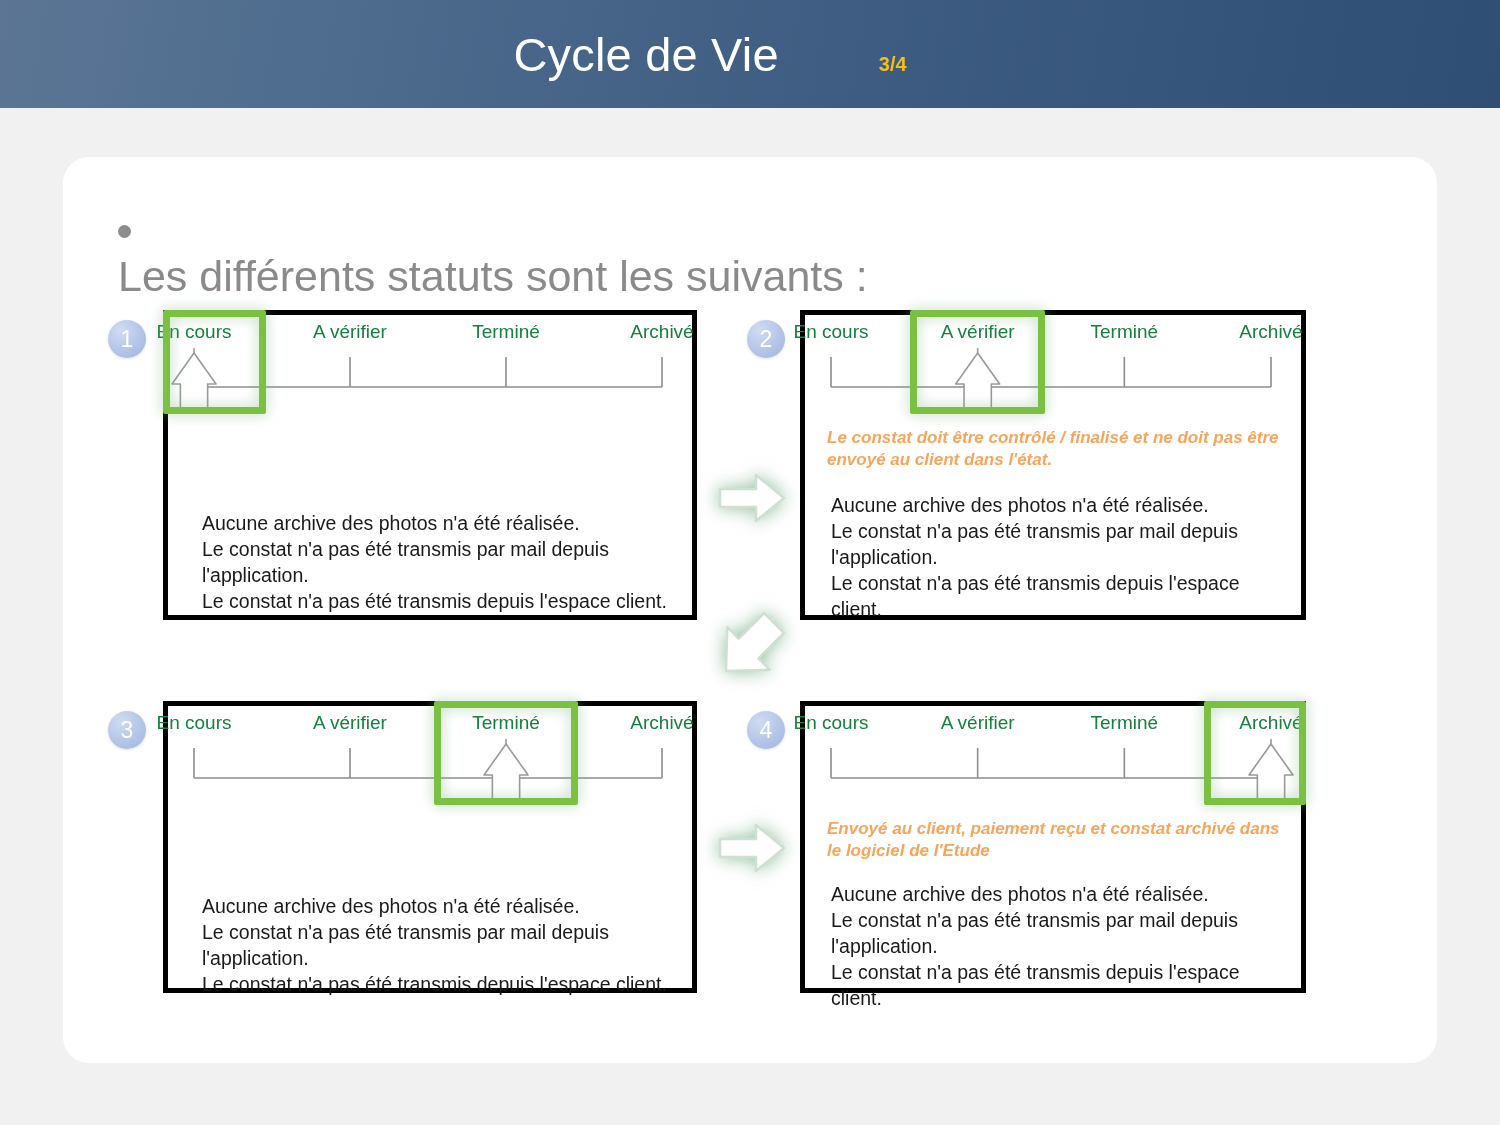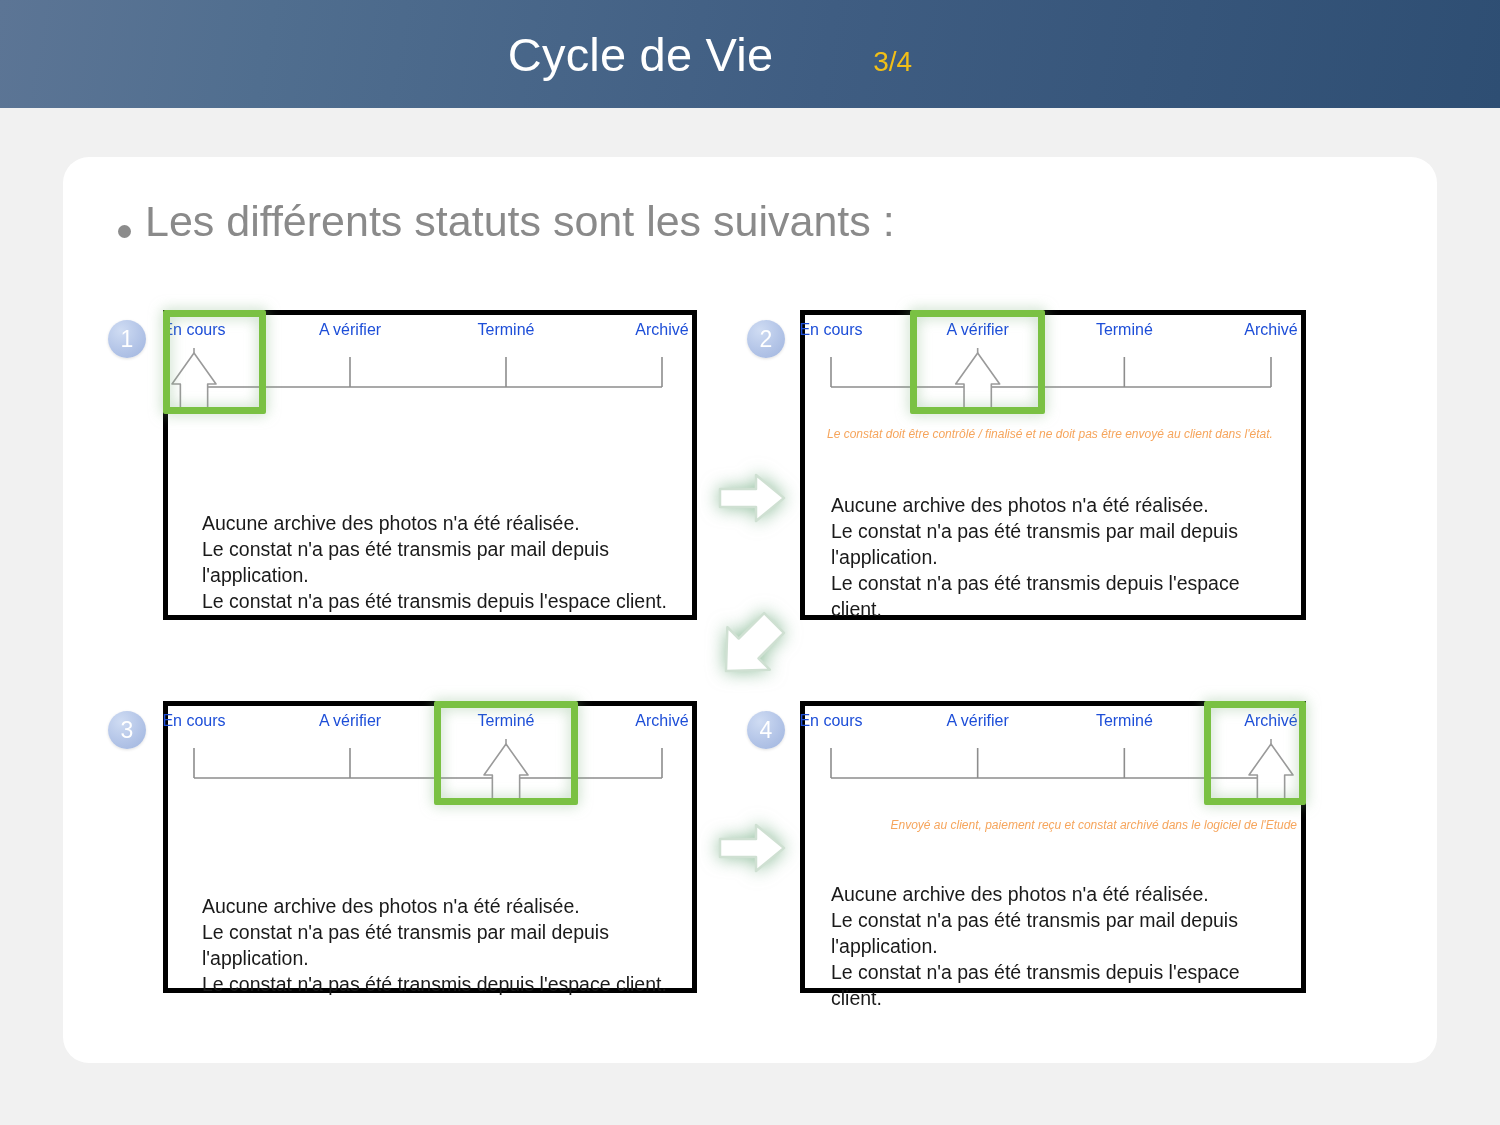--- a/index.html
+++ b/index.html
@@ -16,32 +16,32 @@
     position:absolute;left:0;top:0;width:1500px;height:108px;
     background:linear-gradient(100deg,#5c7595 0%,#506e8f 18%,#3f5d82 55%,#2e4e73 100%);
     display:flex;align-items:center;justify-content:center;
   }
   #header .htxt{display:flex;align-items:baseline;gap:100px;transform:translateX(-40px);justify-content:center;}
   #slide-title{
     color:#ffffff;font-size:47px;font-weight:400;letter-spacing:.2px;
     white-space:nowrap;
   }
   #slide-counter{
-    color:#f2bf17;font-size:28px;font-weight:normal;white-space:nowrap;margin-top:10px;
+    color:#f2bf17;font-size:20px;font-weight:bold;white-space:nowrap;margin-top:10px;
   }
 
   
   #card{
     position:absolute;left:63px;top:157px;width:1374px;height:906px;
     background:#ffffff;border-radius:26px;
   }
 
   
   #bullet-row{
-    position:absolute;left:55px;top:40px;display:flex;align-items:flex-start;gap:14px;
+    position:absolute;left:55px;top:40px;display:flex;align-items:flex-start;gap:14px;flex-direction:column;
   }
   #bullet-dot{
     width:13px;height:13px;border-radius:50%;background:#8c8c8c;margin-top:28px;flex:none;
   }
   #bullet-text{
     color:#8a8a8a;font-size:43px;font-weight:400;line-height:1.12;white-space:nowrap;
   }
 
   
   .badge{
@@ -59,35 +59,36 @@
 
   
   .timeline{
     position:relative;width:100%;height:96px;
   }
   .tl-labels{
     position:absolute;left:0;top:6px;width:100%;height:26px;
   }
   .tl-label{
     position:absolute;transform:translateX(-50%);
-    font-size:16px;color:#1d4ed8;white-space:nowrap;
+    font-size:19px;color:#15803d;white-space:nowrap;
     font-family:"Liberation Sans", sans-serif;
   }
   .tl-svg{position:absolute;left:0;top:32px;width:100%;height:64px;display:block;}
 
   .green-box{
     position:absolute;border:7px solid #7ac143;box-sizing:border-box;
     border-radius:2px;
     filter:drop-shadow(0 0 7px rgba(120,175,120,.55));
     background:transparent;
   }
 
   .note{
-    position:absolute;color:#f6a55c;font-style:italic;font-size:12px;
+    position:absolute;color:#f6a55c;font-style:italic;font-size:17px;
     line-height:1.28;
+    font-weight:bold;
   }
   .details{
     position:absolute;color:#1a1a1a;font-size:19.5px;line-height:1.33;
   }
 
   
   .arrow-wrap{position:absolute;filter:drop-shadow(0 0 9px rgba(110,170,125,.75));}
   .arrow-wrap svg{display:block;}
 </style>
 </head>
@@ -199,21 +200,21 @@
           <svg class="tl-svg" viewBox="0 0 496 64" preserveAspectRatio="none">
             <path d="M26 40 L466 40" stroke="#8d8d8d" stroke-width="1.6" fill="none"></path>
             <path d="M26 40 L26 10" stroke="#8d8d8d" stroke-width="1.6"></path>
             <path d="M172.66666666666666 40 L172.66666666666666 10" stroke="#8d8d8d" stroke-width="1.6"></path>
             <path d="M319.3333333333333 40 L319.3333333333333 10" stroke="#8d8d8d" stroke-width="1.6"></path>
             <path d="M444 37 L466 6 L488 37 L479.64 37 L479.64 62 L452.36 62 L452.36 37 Z" fill="#ffffff" stroke="#9a9a9a" stroke-width="1.6" stroke-linejoin="round"></path>
             <path d="M466 6 L466 1" stroke="#9a9a9a" stroke-width="1.6"></path>
           </svg>
         </div>
         <div class="green-box" style="left: 398.533px; width: 102.467px; top: -5px; height: 104px;"></div>
-        <div class="note" style="left: 22px; top: 112px; width: 470px; text-align: right;">Envoyé au client, paiement reçu et constat archivé dans le logiciel de l'Etude</div>
+        <div class="note" style="left: 22px; top: 112px; width: 470px;">Envoyé au client, paiement reçu et constat archivé dans le logiciel de l'Etude</div>
         <div class="details" style="left: 26px; top: 176px; width: 464px;">
           <div>Aucune archive des photos n'a été réalisée.</div>
           <div>Le constat n'a pas été transmis par mail depuis</div>
           <div>l'application.</div>
           <div>Le constat n'a pas été transmis depuis l'espace client.</div>
         </div>
       </div>
     </div>
 
   <div class="arrow-wrap" style="left:651px;top:310px;">

